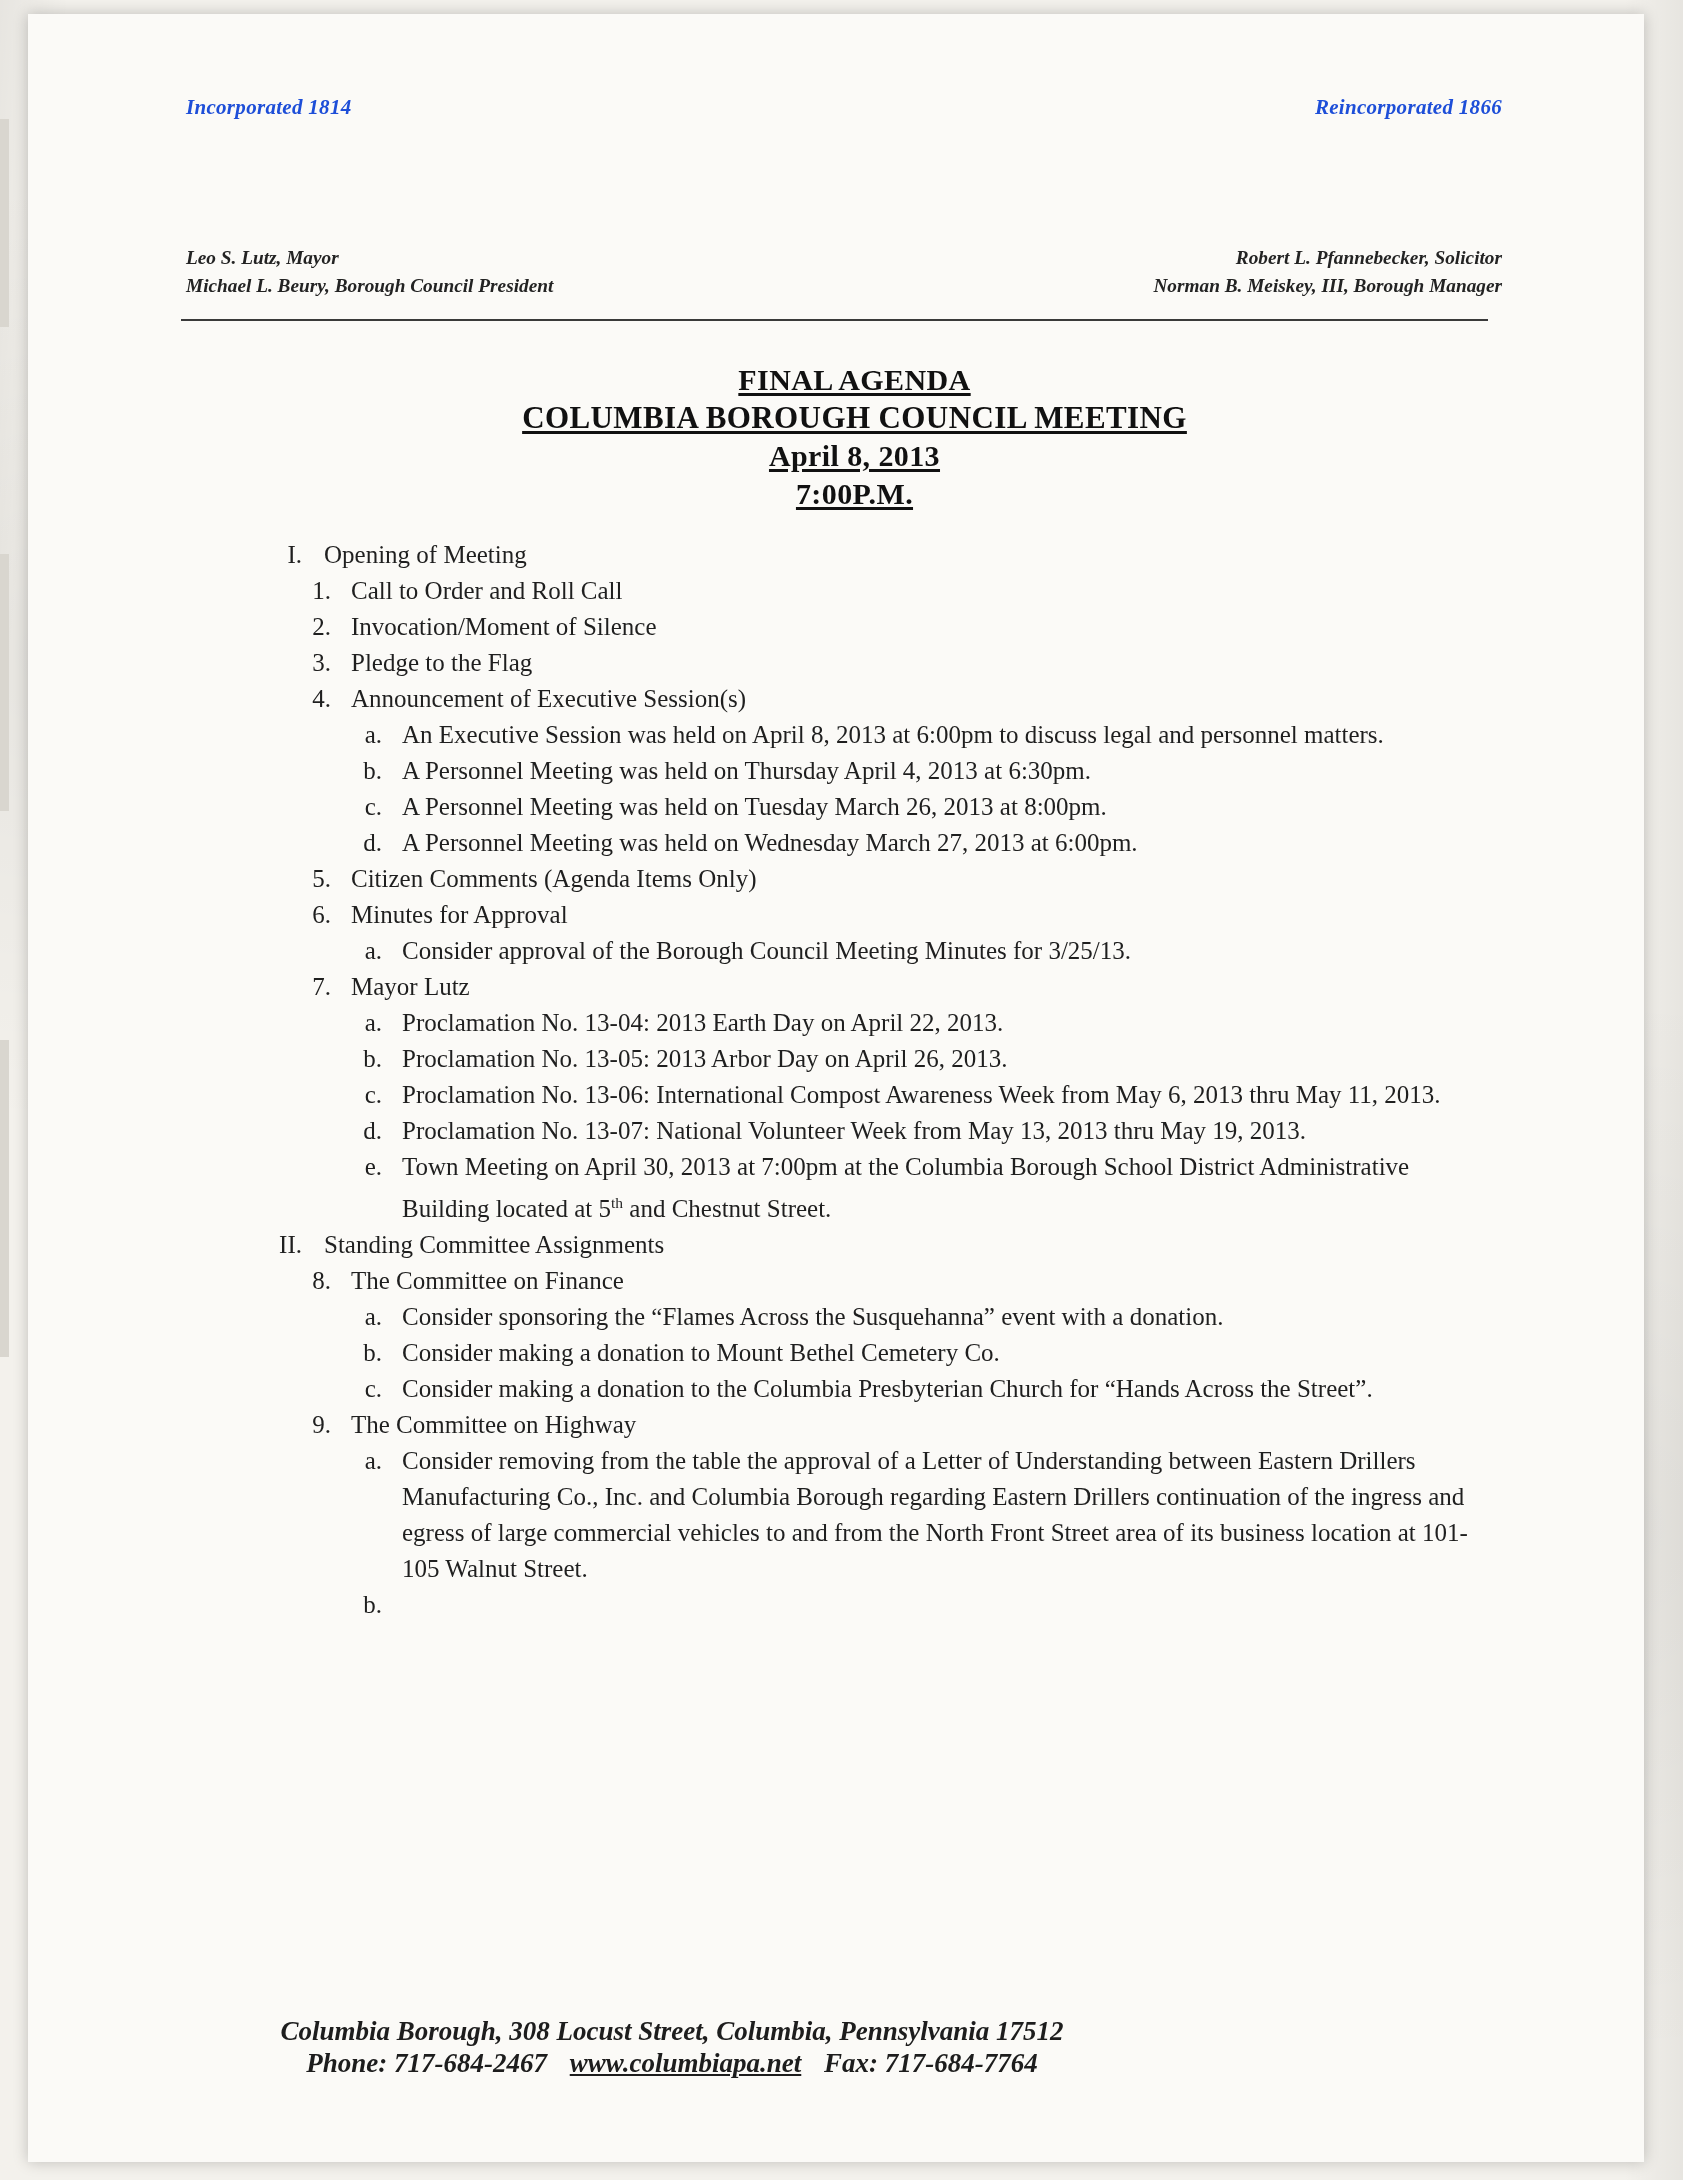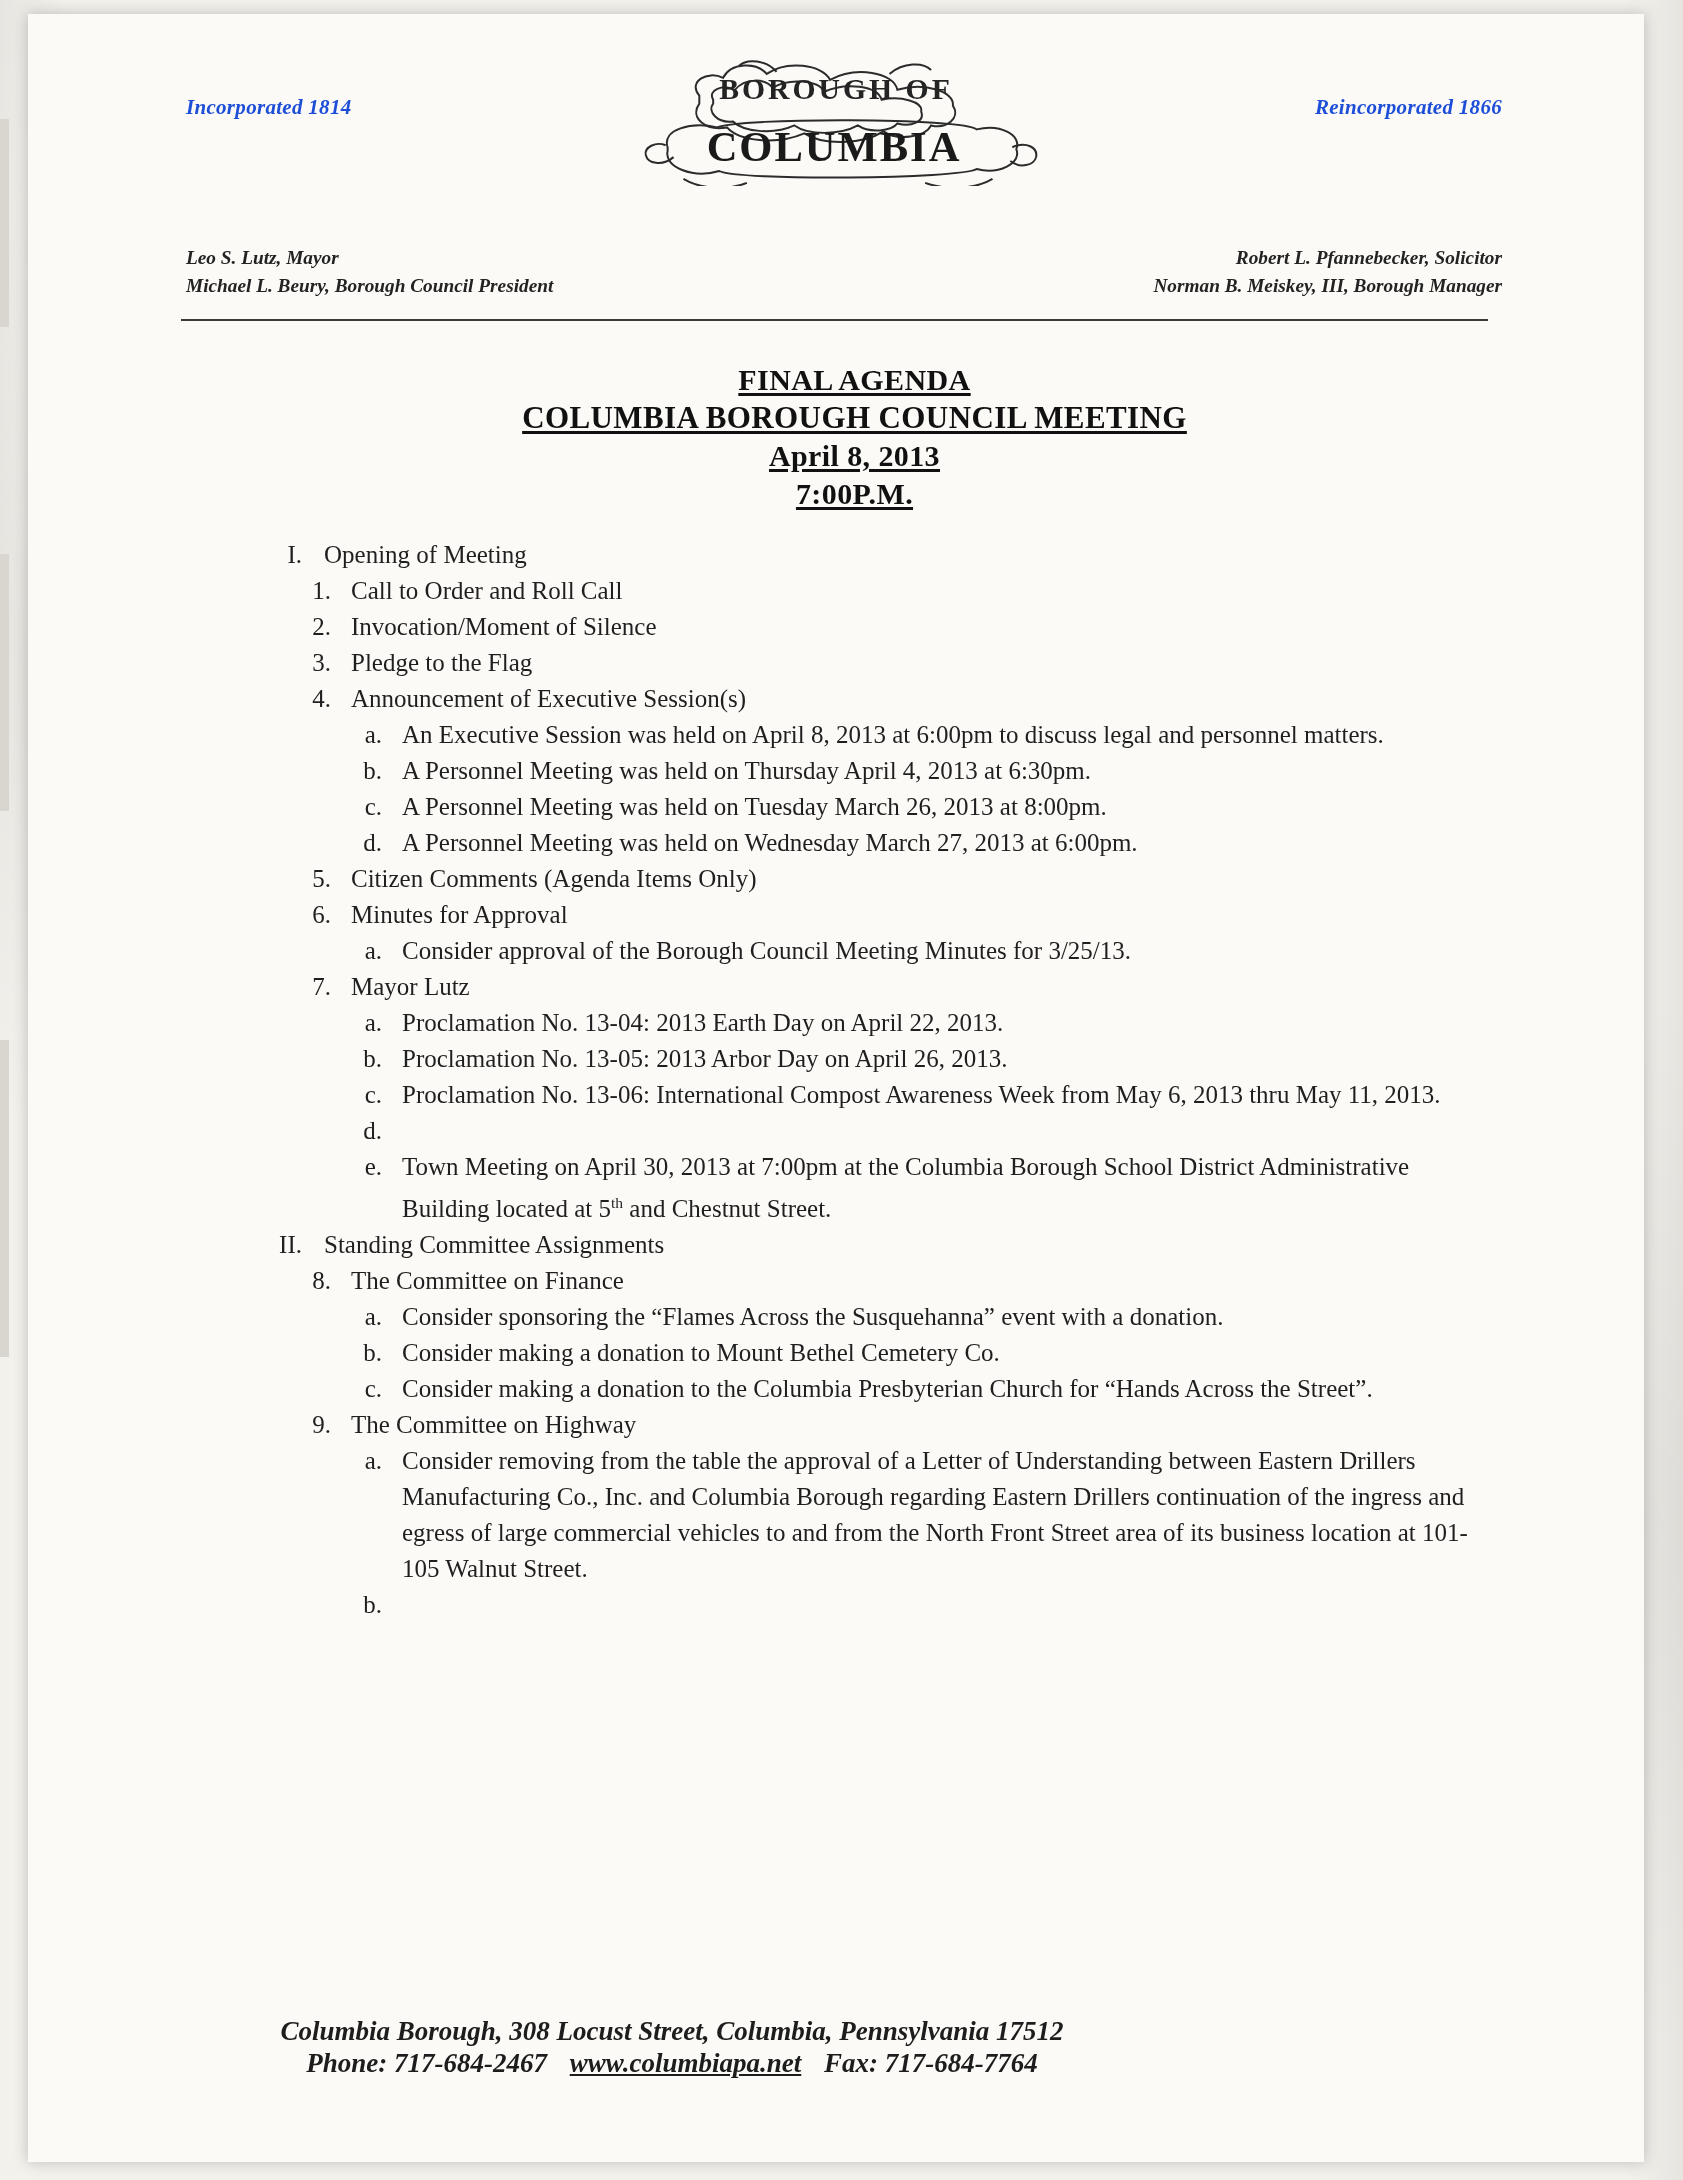--- a/index.html
+++ b/index.html
@@ -196,41 +196,20 @@
 </head>
 <body>
 
 <div class="page">
   <div class="sheet">
     <div class="content">
 
       <div class="incorporated-left">Incorporated 1814</div>
       <div class="incorporated-right">Reincorporated 1866</div>
 
-      <div class="crest">
-        <svg viewBox="0 0 420 135" width="416" height="134" xmlns="http://www.w3.org/2000/svg">
-          <g fill="none" stroke="#2b2b2b" stroke-width="2">
-
-            <path d="M72 44 C60 30 80 18 96 26 C104 10 130 10 140 22 C160 8 196 12 204 28 C230 14 268 20 272 38 C300 30 330 40 328 54 C336 66 322 78 306 74 C300 86 272 90 258 80 C236 94 196 94 178 82 C150 94 112 90 100 76 C78 80 62 66 72 52 Z"></path>
-
-            <path d="M86 48 C80 38 96 32 108 38 C118 26 138 26 146 36 C162 26 192 28 198 40 C220 30 252 34 256 48 C276 44 298 50 296 60 C300 70 286 76 272 72 C266 80 244 82 232 74 C214 84 182 84 168 74 C146 84 116 80 106 70 C90 72 80 60 86 52 Z"></path>
-
-            <path d="M40 96 C34 78 64 70 90 76 C110 66 340 66 352 78 C376 72 398 84 392 98 C398 112 374 124 352 118 C336 128 110 130 92 120 C66 128 36 116 40 100 Z"></path>
-
-            <path d="M46 106 C34 116 20 112 18 104 C16 96 28 90 38 94"></path>
-            <path d="M388 96 C402 90 414 96 412 106 C410 114 396 118 386 110"></path>
-            <path d="M56 128 C72 138 100 140 120 132"></path>
-            <path d="M300 132 C322 140 352 138 368 128"></path>
-            <path d="M150 20 C140 8 120 6 112 14"></path>
-            <path d="M264 22 C278 10 298 10 306 18"></path>
-          </g>
-          <text x="210" y="47" text-anchor="middle" font-family="Liberation Serif, serif" font-size="30" font-weight="bold" letter-spacing="3" fill="#242424">BOROUGH OF</text>
-          <text x="208" y="110" text-anchor="middle" font-family="Liberation Serif, serif" font-size="43" font-weight="bold" letter-spacing="2" fill="#1a1a1a">COLUMBIA</text>
-        </svg>
-      </div>
 
       <div class="officers">
         <div class="left">
           <div class="officer-line">Leo S. Lutz, Mayor</div>
           <div class="officer-line">Michael L. Beury, Borough Council President</div>
         </div>
         <div class="right">
           <div class="officer-line">Robert L. Pfannebecker, Solicitor</div>
           <div class="officer-line">Norman B. Meiskey, III, Borough Manager</div>
         </div>
@@ -305,20 +284,21 @@
           <div class="row lvl-alpha">
             <div class="marker">b.</div>
             <div class="text">Proclamation No. 13-05:  2013 Arbor Day on April 26, 2013.</div>
           </div>
           <div class="row lvl-alpha">
             <div class="marker">c.</div>
             <div class="text">Proclamation No. 13-06:  International Compost Awareness Week from May 6, 2013 thru May 11, 2013.</div>
           </div>
           <div class="row lvl-alpha">
             <div class="marker">d.</div>
+            <div class="text">Proclamation No. 13-07: National Volunteer Week from May 13, 2013 thru May 19, 2013.</div>
           </div>
           <div class="row lvl-alpha">
             <div class="marker">e.</div>
             <div class="text">Town Meeting on April 30, 2013 at 7:00pm at the Columbia Borough School District Administrative Building located at 5<sup>th</sup> and Chestnut Street.</div>
           </div>
           <div class="row lvl-roman">
             <div class="marker">II.</div>
             <div class="text">Standing Committee Assignments</div>
           </div>
           <div class="row lvl-num">

